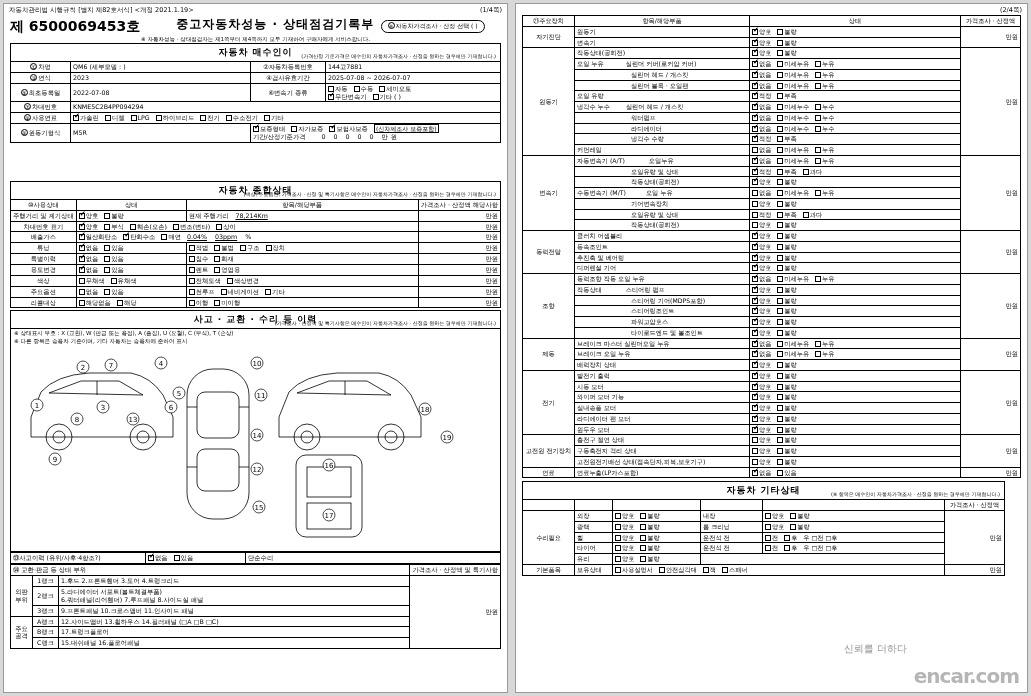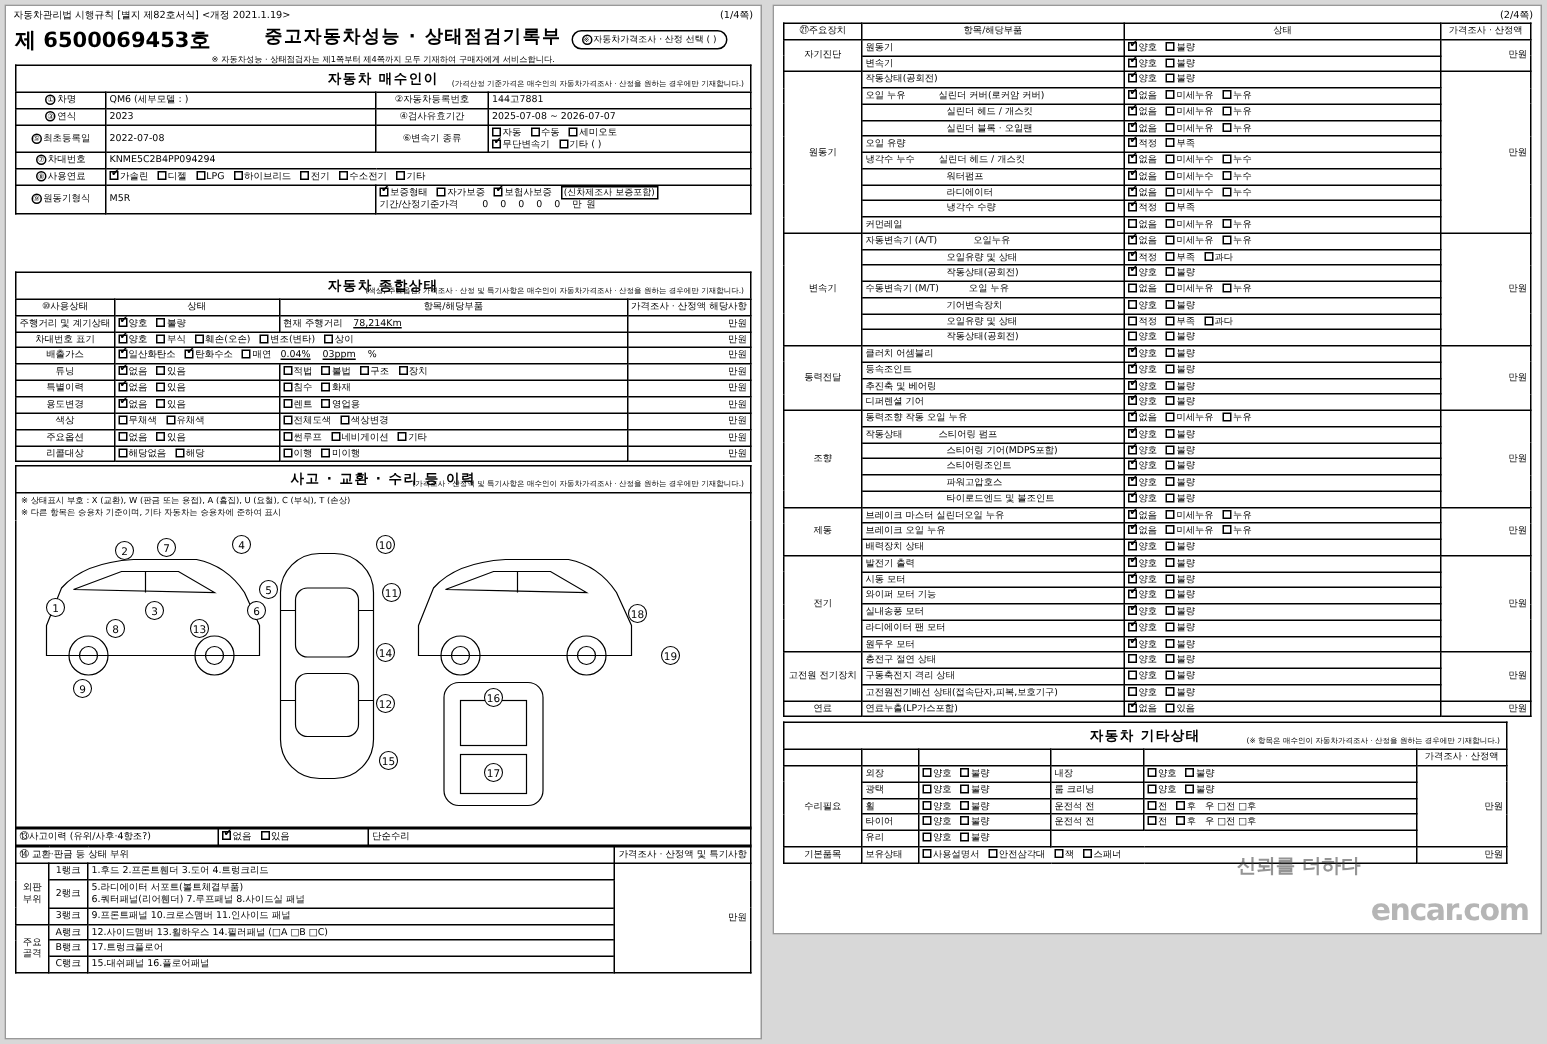--- a/index.html
+++ b/index.html
@@ -12,21 +12,21 @@
     color:#000;
     position:relative;
     overflow:hidden;
   }
   .page {
     position:absolute;
     background:#fff;
     border:1px solid #999;
   }
   #page-left { left:3px; top:3px; width:505px; height:690px; }
-  #page-right { left:515px; top:3px; width:513px; height:620px; }
+  #page-right { left:515px; top:3px; width:513px; height:690px; }
 
   .tiny { font-size:6px; }
   .hdr-line { display:flex; justify-content:space-between; align-items:flex-end; padding:2px 5px 0 5px; font-size:6.5px; }
   .pagenum { font-size:6.5px; }
 
   .doc-title-row { display:flex; align-items:flex-start; padding:1px 6px 0 6px; }
   .docno { font-size:14px; font-weight:bold; margin-top:2px;}
   .title-main { text-align:center; font-size:12px; font-weight:bold; letter-spacing:1px; }
   .title-sub { font-size:6px; border:1px solid #000; border-radius:9px; padding:1px 6px; display:inline-block; margin-left:4px;}
   .notice { font-size:5.5px; text-align:center; }
@@ -51,21 +51,21 @@
   
   .diagram { position:relative; height:205px; border:1px solid #000; border-top:none; background:#fff; }
   .car-svg { position:absolute; }
   .accident-head { border:1px solid #000; border-bottom:none; padding:1px 3px; font-size:5.6px; }
 
   .watermark {
     position:absolute; right:8px; bottom:4px;
     font-size:20px; font-weight:bold; color:rgba(90,90,90,0.45);
     font-family:"DejaVu Sans", sans-serif; letter-spacing:-1px;
   }
-  .wm-sub { position:absolute; right:120px; bottom:36px; font-size:13px; color:rgba(60,60,60,0.55);font-weight:bold; }
+  .wm-sub { position:absolute; right:120px; bottom:36px; font-size:10px; color:rgba(60,60,60,0.55); }
 </style>
 </head>
 <body>
 
 <div class="page" id="page-left">
 
   <div class="hdr-line">
     <span>자동차관리법 시행규칙 [별지 제82호서식] &lt;개정 2021.1.19&gt;</span>
     <span class="pagenum">(1/4쪽)</span>
   </div>

